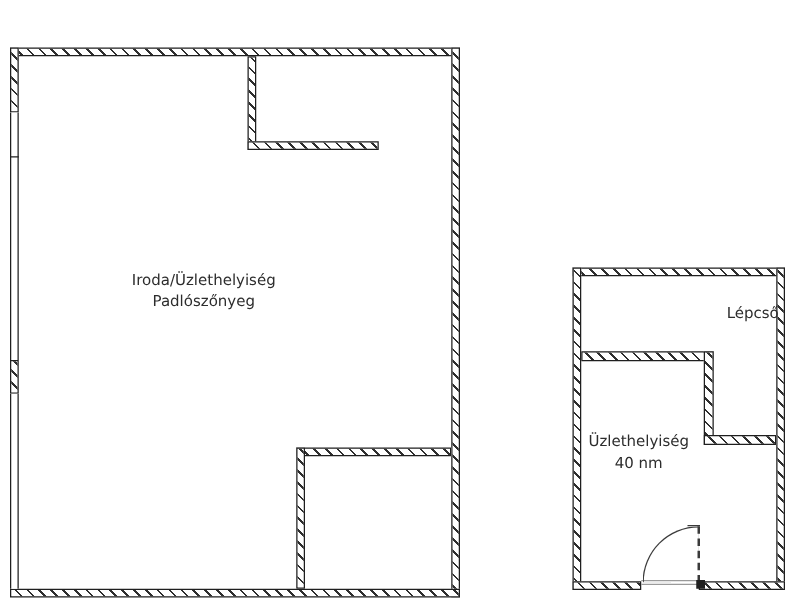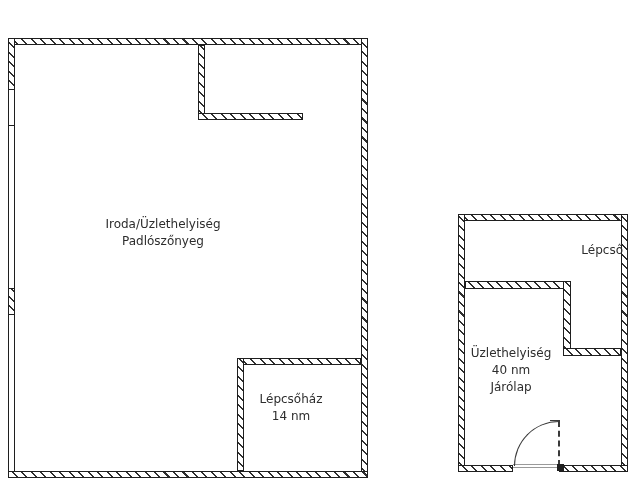--- a/index.html
+++ b/index.html
@@ -60,24 +60,20 @@
   <div class="wall hatch" style="left:198px; top:22px; width:7px; height:75px;"></div>
   <div class="wall hatch" style="left:198px; top:90px; width:105px; height:7px;"></div>
 
   <div class="wall hatch" style="left:237px; top:335px; width:124px; height:7px;"></div>
   <div class="wall hatch" style="left:237px; top:335px; width:7px; height:113px;"></div>
 
   <div class="label" style="left:13px; top:193px; width:300px;">
     <div>Iroda/Üzlethelyiség</div>
     <div>Padlószőnyeg</div>
   </div>
-  <div class="label" style="left:211px; top:368px; width:160px;">
-    <div>Lépcsőház</div>
-    <div>14 nm</div>
-  </div>
 
   <div class="wall hatch" style="left:458px; top:191px; width:170px; height:7px;"></div>
   <div class="wall hatch" style="left:458px; top:191px; width:7px; height:258px;"></div>
   <div class="wall hatch" style="left:621px; top:191px; width:7px; height:258px;"></div>
   <div class="wall hatch" style="left:458px; top:442px; width:55px; height:7px;"></div>
   <div class="wall hatch" style="left:559px; top:442px; width:69px; height:7px;"></div>
 
   <div class="wall hatch" style="left:465px; top:258px; width:106px; height:8px;"></div>
   <div class="wall hatch" style="left:563px; top:258px; width:8px; height:75px;"></div>
   <div class="wall hatch" style="left:563px; top:325px; width:58px; height:8px;"></div>
@@ -87,16 +83,15 @@
   <div class="door-leaf" style="left:558px; top:398px; height:45px;"></div>
   <div class="door-cap" style="left:550px; top:397px; width:10px;"></div>
   <div class="hinge" style="left:557px; top:441px; width:7px; height:7px;"></div>
 
   <div class="label" style="left:463px; top:219px; width:160px;text-align:right;">
     <div>Lépcső</div>
   </div>
   <div class="label" style="left:431px; top:322px; width:160px;">
     <div>Üzlethelyiség</div>
     <div>40 nm</div>
-    <div>Járólap</div>
   </div>
 
 </div>
 
 </body></html>

